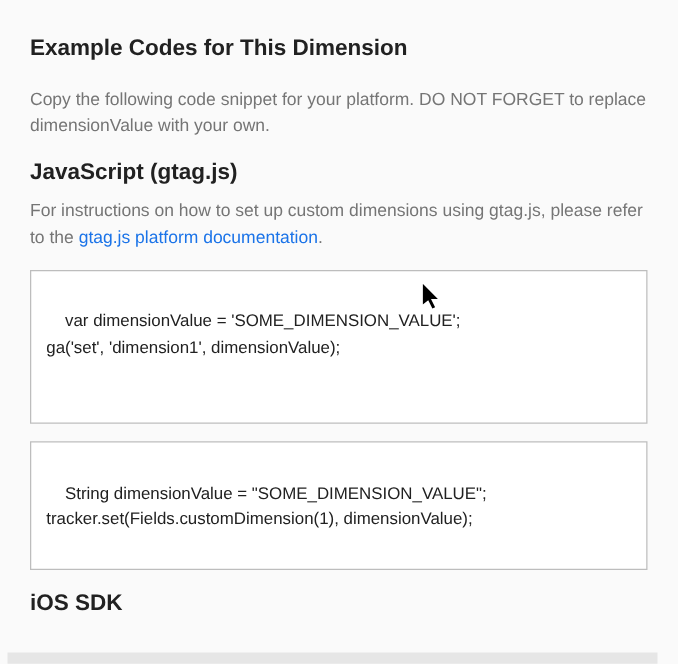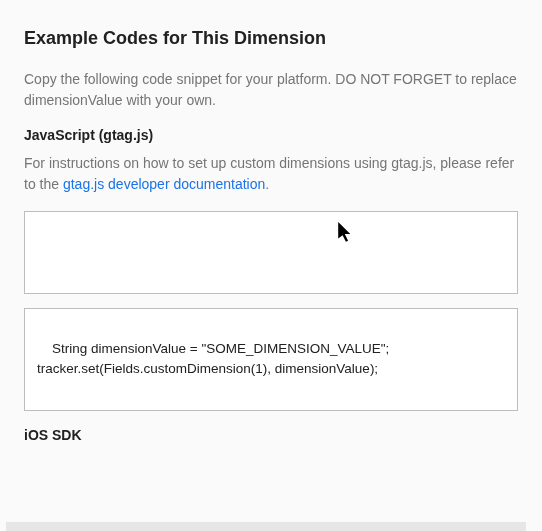--- a/index.html
+++ b/index.html
@@ -21,21 +21,21 @@
       font-weight: 700;
       color: #212121;
       margin-bottom: 20px;
     }
     .intro-text {
       font-size: 14px;
       color: #757575;
       line-height: 1.5;
     }
     .section-header {
-      font-size: 14px;
+      font-size: 18px;
       font-weight: 700;
       color: #212121;
       margin-bottom: 10px;
       margin-top: 16px;
     }
     .gtag-description {
       font-size: 14px;
       color: #757575;
       line-height: 1.5;
       margin-bottom: 16px;
@@ -82,26 +82,28 @@
 </head>
 <body>
 
 <h1 class="main-title">Example Codes for This Dimension</h1>
 
 <p class="intro-text">Copy the following code snippet for your platform. DO NOT FORGET to replace dimensionValue with your own.</p>
 
 <div class="section-wrapper">
   <h2 class="section-header">JavaScript (gtag.js)</h2>
   <p class="gtag-description">
-    <span>For instructions on how to set up custom dimensions using gtag.js, please refer to the </span><a href="#" class="link">gtag.js developer documentation</a><span>.</span>
+    <span>For instructions on how to set up custom dimensions using gtag.js, please refer to the </span><a href="#" class="link">gtag.js platform documentation</a><span>.</span>
   </p>
 </div>
 
 <div class="section-wrapper">
   <div class="code-box">
+    <span>var dimensionValue = 'SOME_DIMENSION_VALUE';
+ga('set', 'dimension1', dimensionValue);</span>
     <svg class="cursor" viewBox="0 0 16 20" fill="#000000">
       <path d="M0 0 L0 15 L4 12 L7 18 L9 17 L6 11 L11 11 Z"></path>
     </svg>
   </div>
 </div>
 
 <div class="section-wrapper">
   <div class="code-box">
     <span>String dimensionValue = "SOME_DIMENSION_VALUE";
 tracker.set(Fields.customDimension(1), dimensionValue);</span>

